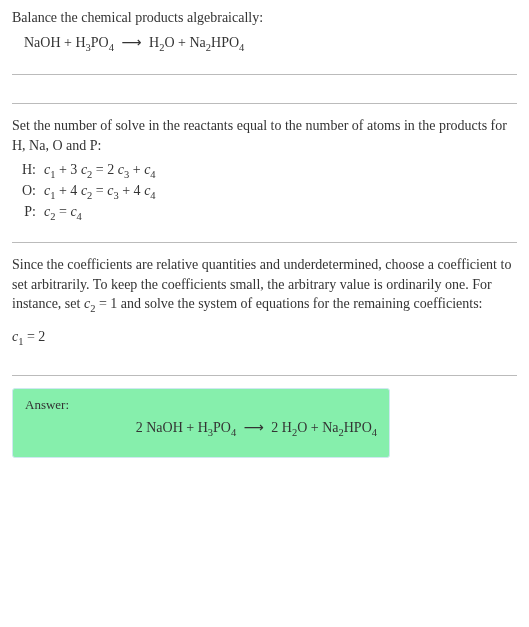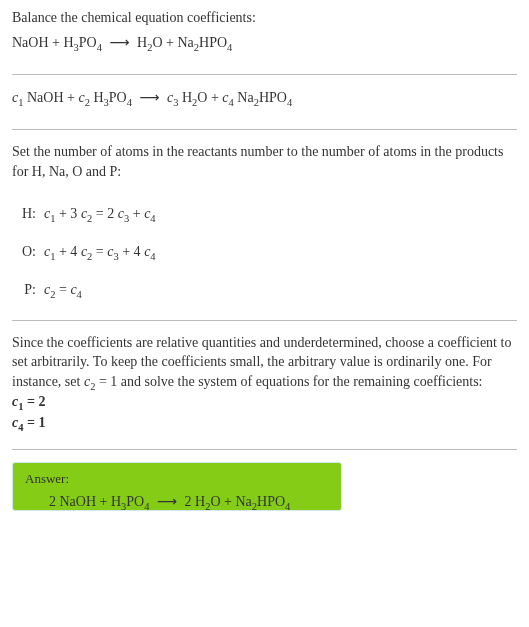--- a/index.html
+++ b/index.html
@@ -20,62 +20,61 @@
     }
     .section-content {
       padding-bottom: 16px;
     }
     hr {
       border: none;
       border-top: 1px solid #bbb;
       margin: 0 0 12px 0;
     }
     .equation-line {
-      margin: 4px 0;
+      margin: 4px 12px;
       line-height: 1.6;
     }
     .atom-table {
       margin: 4px 0;
     }
     .atom-row {
       display: flex;
       align-items: baseline;
       line-height: 1.5;
     }
     .atom-label {
       width: 32px;
       text-align: right;
       padding-right: 8px;
     }
     .atom-eq {
       flex: 1;
-      margin-top: 17px;
     }
     .solution-list {
-      margin: 0 0;
-      font-weight: bold;
+      margin: 12px 0;
     }
     .solution-row {
       line-height: 1.5;
     }
     .answer-box {
-      background: #84cc16;
+      background: #86efac;
       border: 1px solid #cfe8f0;
       border-radius: 3px;
-      padding: 8px 12px 0 12px;
-      width: 330px;
+      padding: 8px 12px 21px 12px;
+      width: 378px;
       margin-top: 4px;
     }
     .answer-label {
       font-size: 13px;
       color: #333;
       margin-bottom: 6px;
     }
     .answer-eq {
       padding-left: 24px;
+      text-align: right;
     }
     sub {
       font-size: 0.75em;
       vertical-align: sub;
       line-height: 0;
     }
     .sub-i {
       font-style: italic;
       font-size: 0.75em;
       vertical-align: sub;
@@ -90,36 +89,35 @@
     }
     p {
       line-height: 1.4;
     }
   </style>
 </head>
 <body>
 
 <div class="section">
   <div class="section-content">
-    <p>Balance the chemical equation coefficients:</p>
+    <p>Balance the chemical products algebraically:</p>
     <div class="equation-line">NaOH + H<sub>3</sub>PO<sub>4</sub> <span class="arrow">⟶</span> H<sub>2</sub>O + Na<sub>2</sub>HPO<sub>4</sub></div>
   </div>
   <hr>
 </div>
 
 <div class="section">
   <div class="section-content">
-    <div class="equation-line"><span class="var">c</span><sub>1</sub> NaOH + <span class="var">c</span><sub>2</sub> H<sub>3</sub>PO<sub>4</sub> <span class="arrow">⟶</span> <span class="var">c</span><sub>3</sub> H<sub>2</sub>O + <span class="var">c</span><sub>4</sub> Na<sub>2</sub>HPO<sub>4</sub></div>
   </div>
   <hr>
 </div>
 
 <div class="section">
   <div class="section-content">
-    <p>Set the number of atoms in the reactants number to the number of atoms in the products for H, Na, O and P:</p>
+    <p>Set the number of solve in the reactants equal to the number of atoms in the products for H, Na, O and P:</p>
     <div class="atom-table">
       <div class="atom-row">
         <div class="atom-label">H:</div>
         <div class="atom-eq"><span class="var">c</span><sub>1</sub> + 3 <span class="var">c</span><sub>2</sub> = 2 <span class="var">c</span><sub>3</sub> + <span class="var">c</span><sub>4</sub></div>
       </div>
       <div class="atom-row">
         <div class="atom-label">O:</div>
         <div class="atom-eq"><span class="var">c</span><sub>1</sub> + 4 <span class="var">c</span><sub>2</sub> = <span class="var">c</span><sub>3</sub> + 4 <span class="var">c</span><sub>4</sub></div>
       </div>
       <div class="atom-row">
@@ -129,21 +127,20 @@
     </div>
   </div>
   <hr>
 </div>
 
 <div class="section">
   <div class="section-content">
     <p>Since the coefficients are relative quantities and underdetermined, choose a coefficient to set arbitrarily. To keep the coefficients small, the arbitrary value is ordinarily one. For instance, set <span class="var">c</span><sub>2</sub> = 1 and solve the system of equations for the remaining coefficients:</p>
     <div class="solution-list">
       <div class="solution-row"><span class="var">c</span><sub>1</sub> = 2</div>
-      <div class="solution-row"><span class="var">c</span><sub>4</sub> = 1</div>
     </div>
   </div>
   <hr>
 </div>
 
 <div class="section">
   <div class="section-content">
     <div class="answer-box">
       <div class="answer-label">Answer:</div>
       <div class="answer-eq">2 NaOH + H<sub>3</sub>PO<sub>4</sub> <span class="arrow">⟶</span> 2 H<sub>2</sub>O + Na<sub>2</sub>HPO<sub>4</sub></div>

